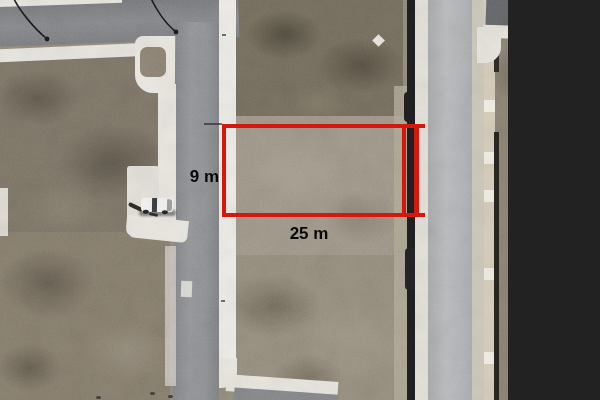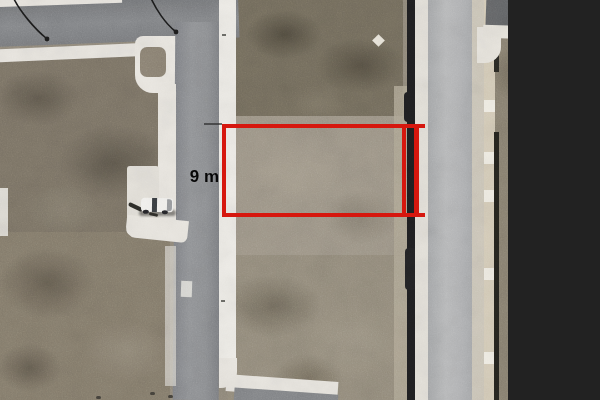--- a/index.html
+++ b/index.html
@@ -210,14 +210,15 @@
     <rect width="600" height="400" filter="url(#fgrain)"></rect>
   </svg>
 
   <div class="abs anno plot-rect"></div>
   <div class="abs anno ext ext-top"></div>
   <div class="abs anno ext ext-bot"></div>
   <div class="abs anno cap-v"></div>
   <div class="abs anno tick"></div>
 
   <div class="lbl lbl-9">9 m</div>
+  <div class="lbl lbl-25">25 m</div>
 
 </div>
 
 </body></html>

